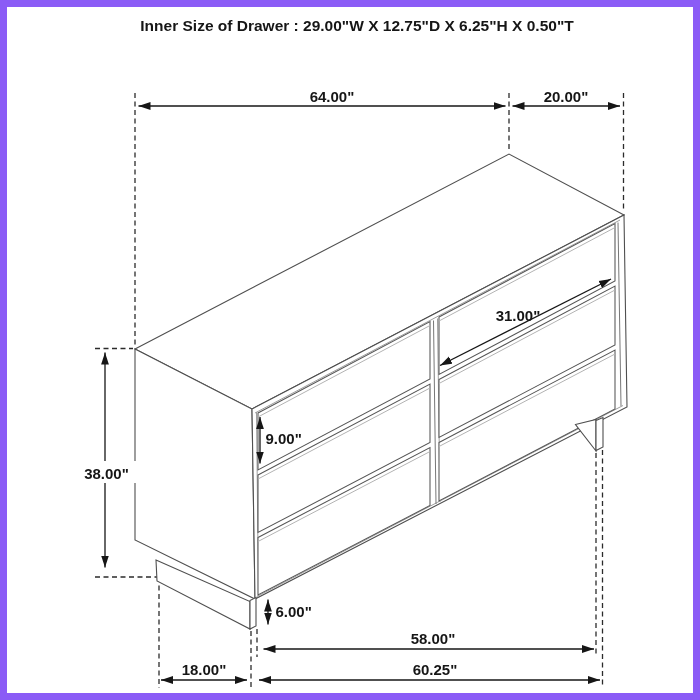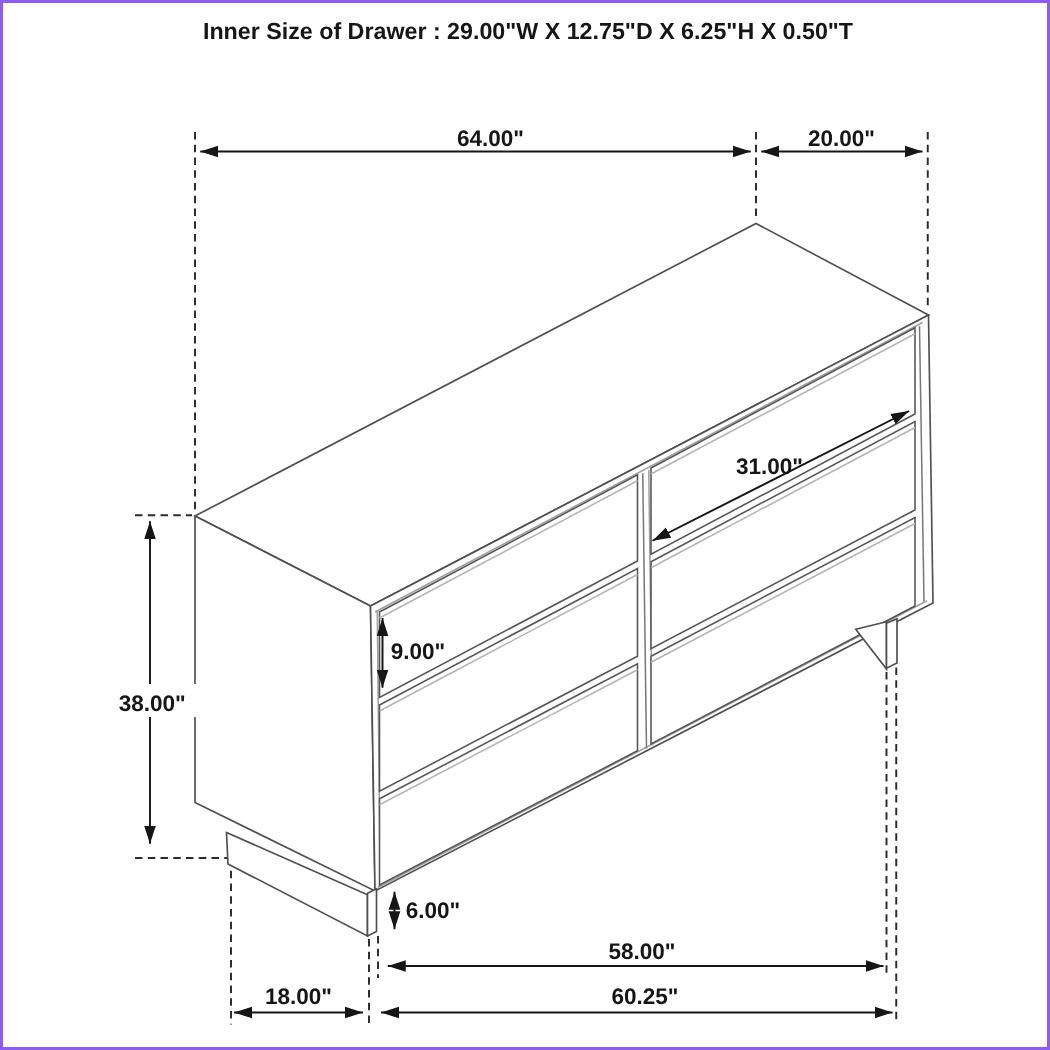--- a/index.html
+++ b/index.html
@@ -1,18 +1,18 @@
 <!DOCTYPE html>
 <html><head>
 <meta charset="utf-8">
 <style>
   html,body { margin:0; padding:0; background:#fff; }
   .canvas {
     width:700px; height:700px; position:relative; background:#ffffff;
-    box-sizing:border-box; border:2px solid #8b5cf6;
+    box-sizing:border-box; border:7px solid #8b5cf6;
     font-family:"Liberation Sans", sans-serif;
   }
   svg { display:block; }
   svg text {
     font-family:"Liberation Sans", sans-serif;
     font-weight:bold;
     fill:#161616;
   }
   .title-text { font-size:15.5px; }
   .dim-text   { font-size:15px; }

